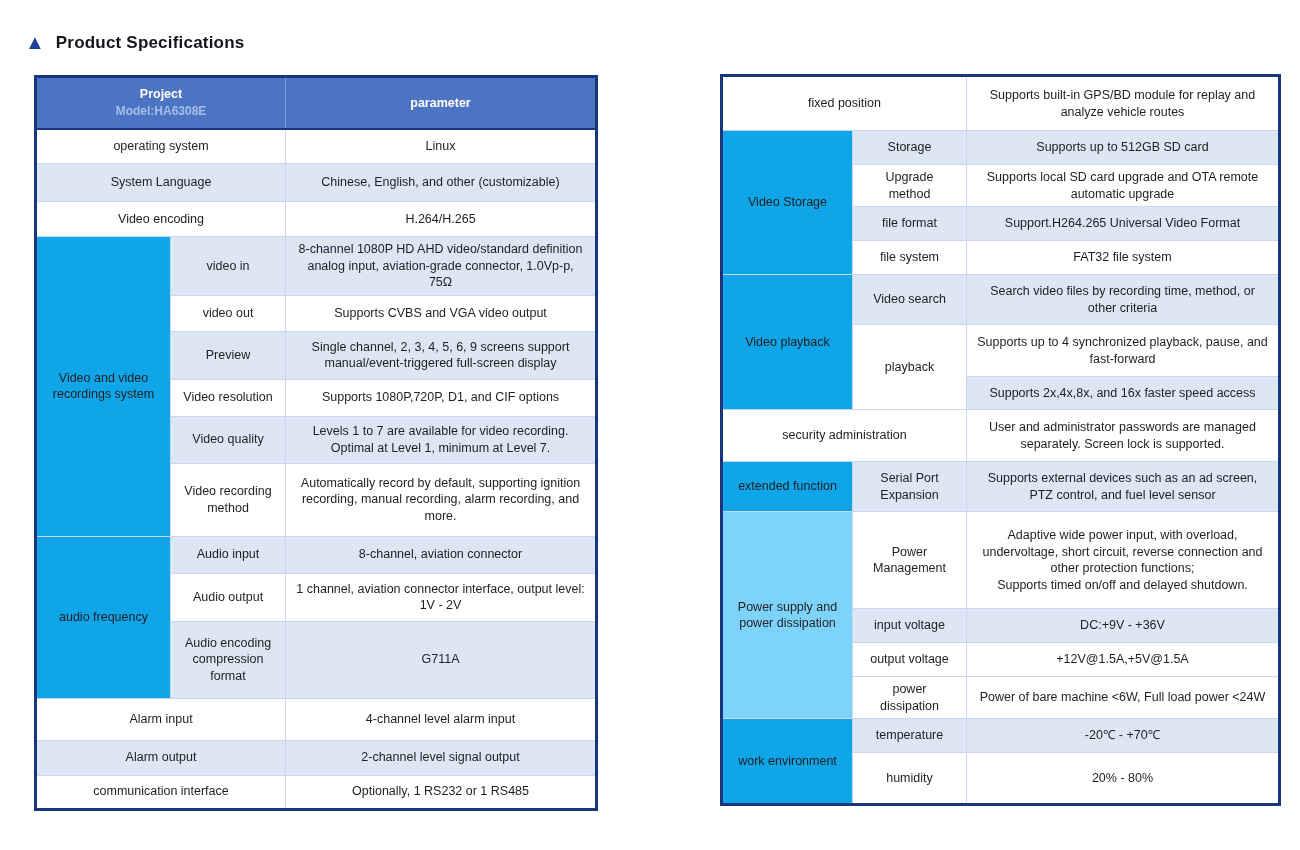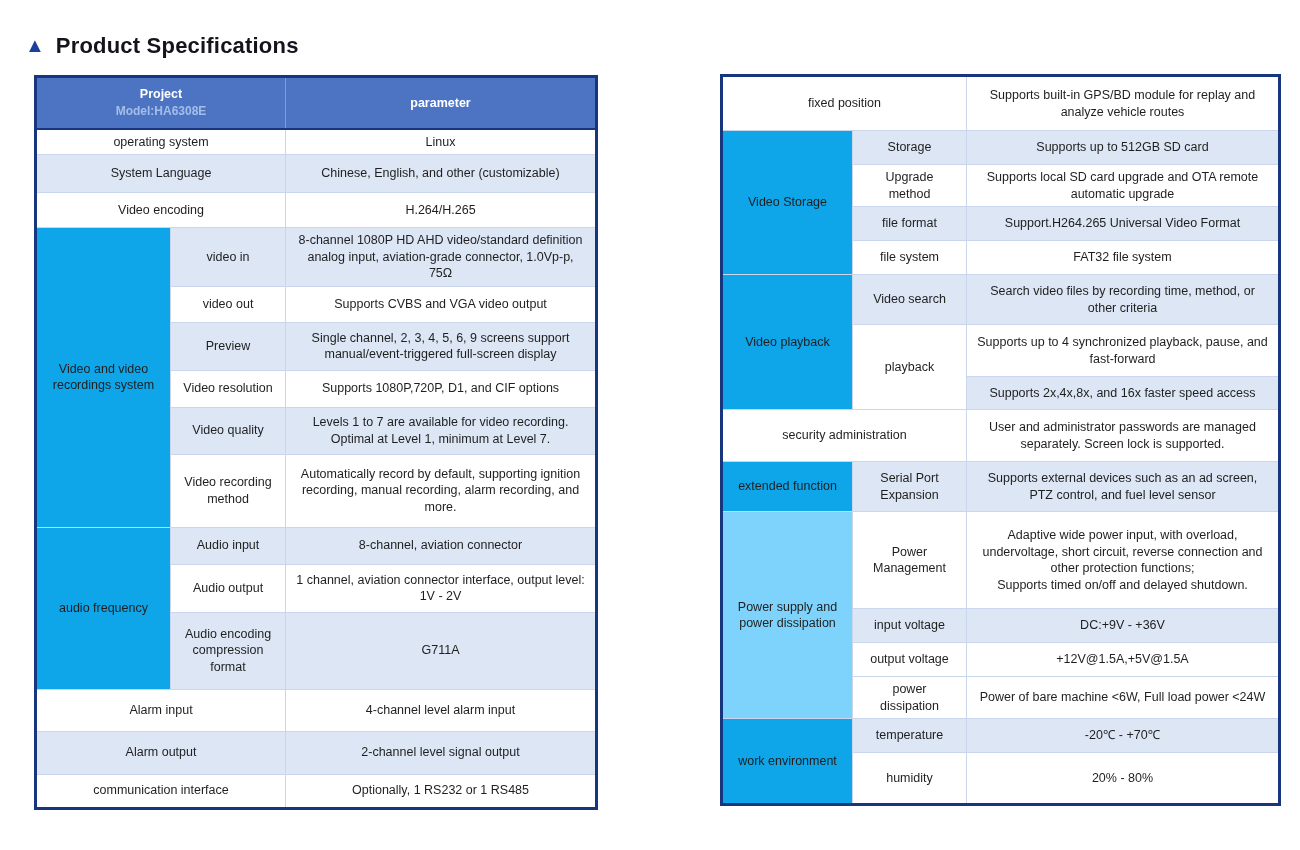--- a/index.html
+++ b/index.html
@@ -1,21 +1,21 @@
 <!DOCTYPE html>
 <html><head>
 <meta charset="utf-8">
 <style>
   * { margin: 0; padding: 0; box-sizing: border-box; }
   html, body { width: 1300px; height: 850px; background: #ffffff; overflow: hidden; }
   body { font-family: "Liberation Sans", sans-serif; color: #1f1f1f; position: relative; }
 
   .page-header { position: absolute; top: 33px; left: 25px; display: flex; align-items: center; gap: 11px; }
   .tri-icon { color: #1c3e9c; font-size: 20px; line-height: 1; transform: translateY(-1px); }
-  .page-title { font-size: 22px; font-weight: bold; color: #14141c; letter-spacing: 0.2px; }
+  .page-title { font-size: 17px; font-weight: bold; color: #14141c; letter-spacing: 0.2px; }
 
   table.spec { position: absolute; border-collapse: collapse; table-layout: fixed;
                border: 3px solid #17367e; font-size: 12.5px; }
   #left-table  { left: 17px;  top: 75px; width: 561px; margin-left: 17px; }
   #right-table { left: 720px; top: 74px; width: 558px; }
 
   table.spec td, table.spec th { border: 1px solid #c9d6ec; text-align: center;
                vertical-align: middle; padding: 4px 10px; line-height: 1.32; }
 
   table.spec th { background: #4d73c3; color: #ffffff; font-weight: bold;
@@ -43,21 +43,21 @@
       <col style="width:311px">
     </colgroup>
   <tbody>
       <tr>
     <th colspan="2">
       <span>Project</span>
       <span class="model-line">Model:HA6308E</span>
     </th>
     <th>parameter</th>
   </tr>
-  <tr style="height:26px">
+  <tr style="height:35px">
     <td colspan="2" class="w">operating system</td>
     <td class="w">Linux</td>
   </tr>
   <tr style="height:38px">
     <td colspan="2" class="b">System Language</td>
     <td class="b">Chinese, English, and other (customizable)</td>
   </tr>
   <tr style="height:35px">
     <td colspan="2" class="w">Video encoding</td>
     <td class="w">H.264/H.265</td>
@@ -97,21 +97,21 @@
     <td class="w">1 channel, aviation connector interface, output level: 1V - 2V</td>
   </tr>
   <tr style="height:77px">
     <td class="b">Audio encoding compression format</td>
     <td class="b">G711A</td>
   </tr>
   <tr style="height:42px">
     <td colspan="2" class="w">Alarm input</td>
     <td class="w">4-channel level alarm input</td>
   </tr>
-  <tr style="height:43px">
+  <tr style="height:35px">
     <td colspan="2" class="b">Alarm output</td>
     <td class="b">2-channel level signal output</td>
   </tr>
   <tr style="height:34px">
     <td colspan="2" class="w">communication interface</td>
     <td class="w">Optionally, 1 RS232 or 1 RS485</td>
   </tr>
 </tbody>
   </table>
 

